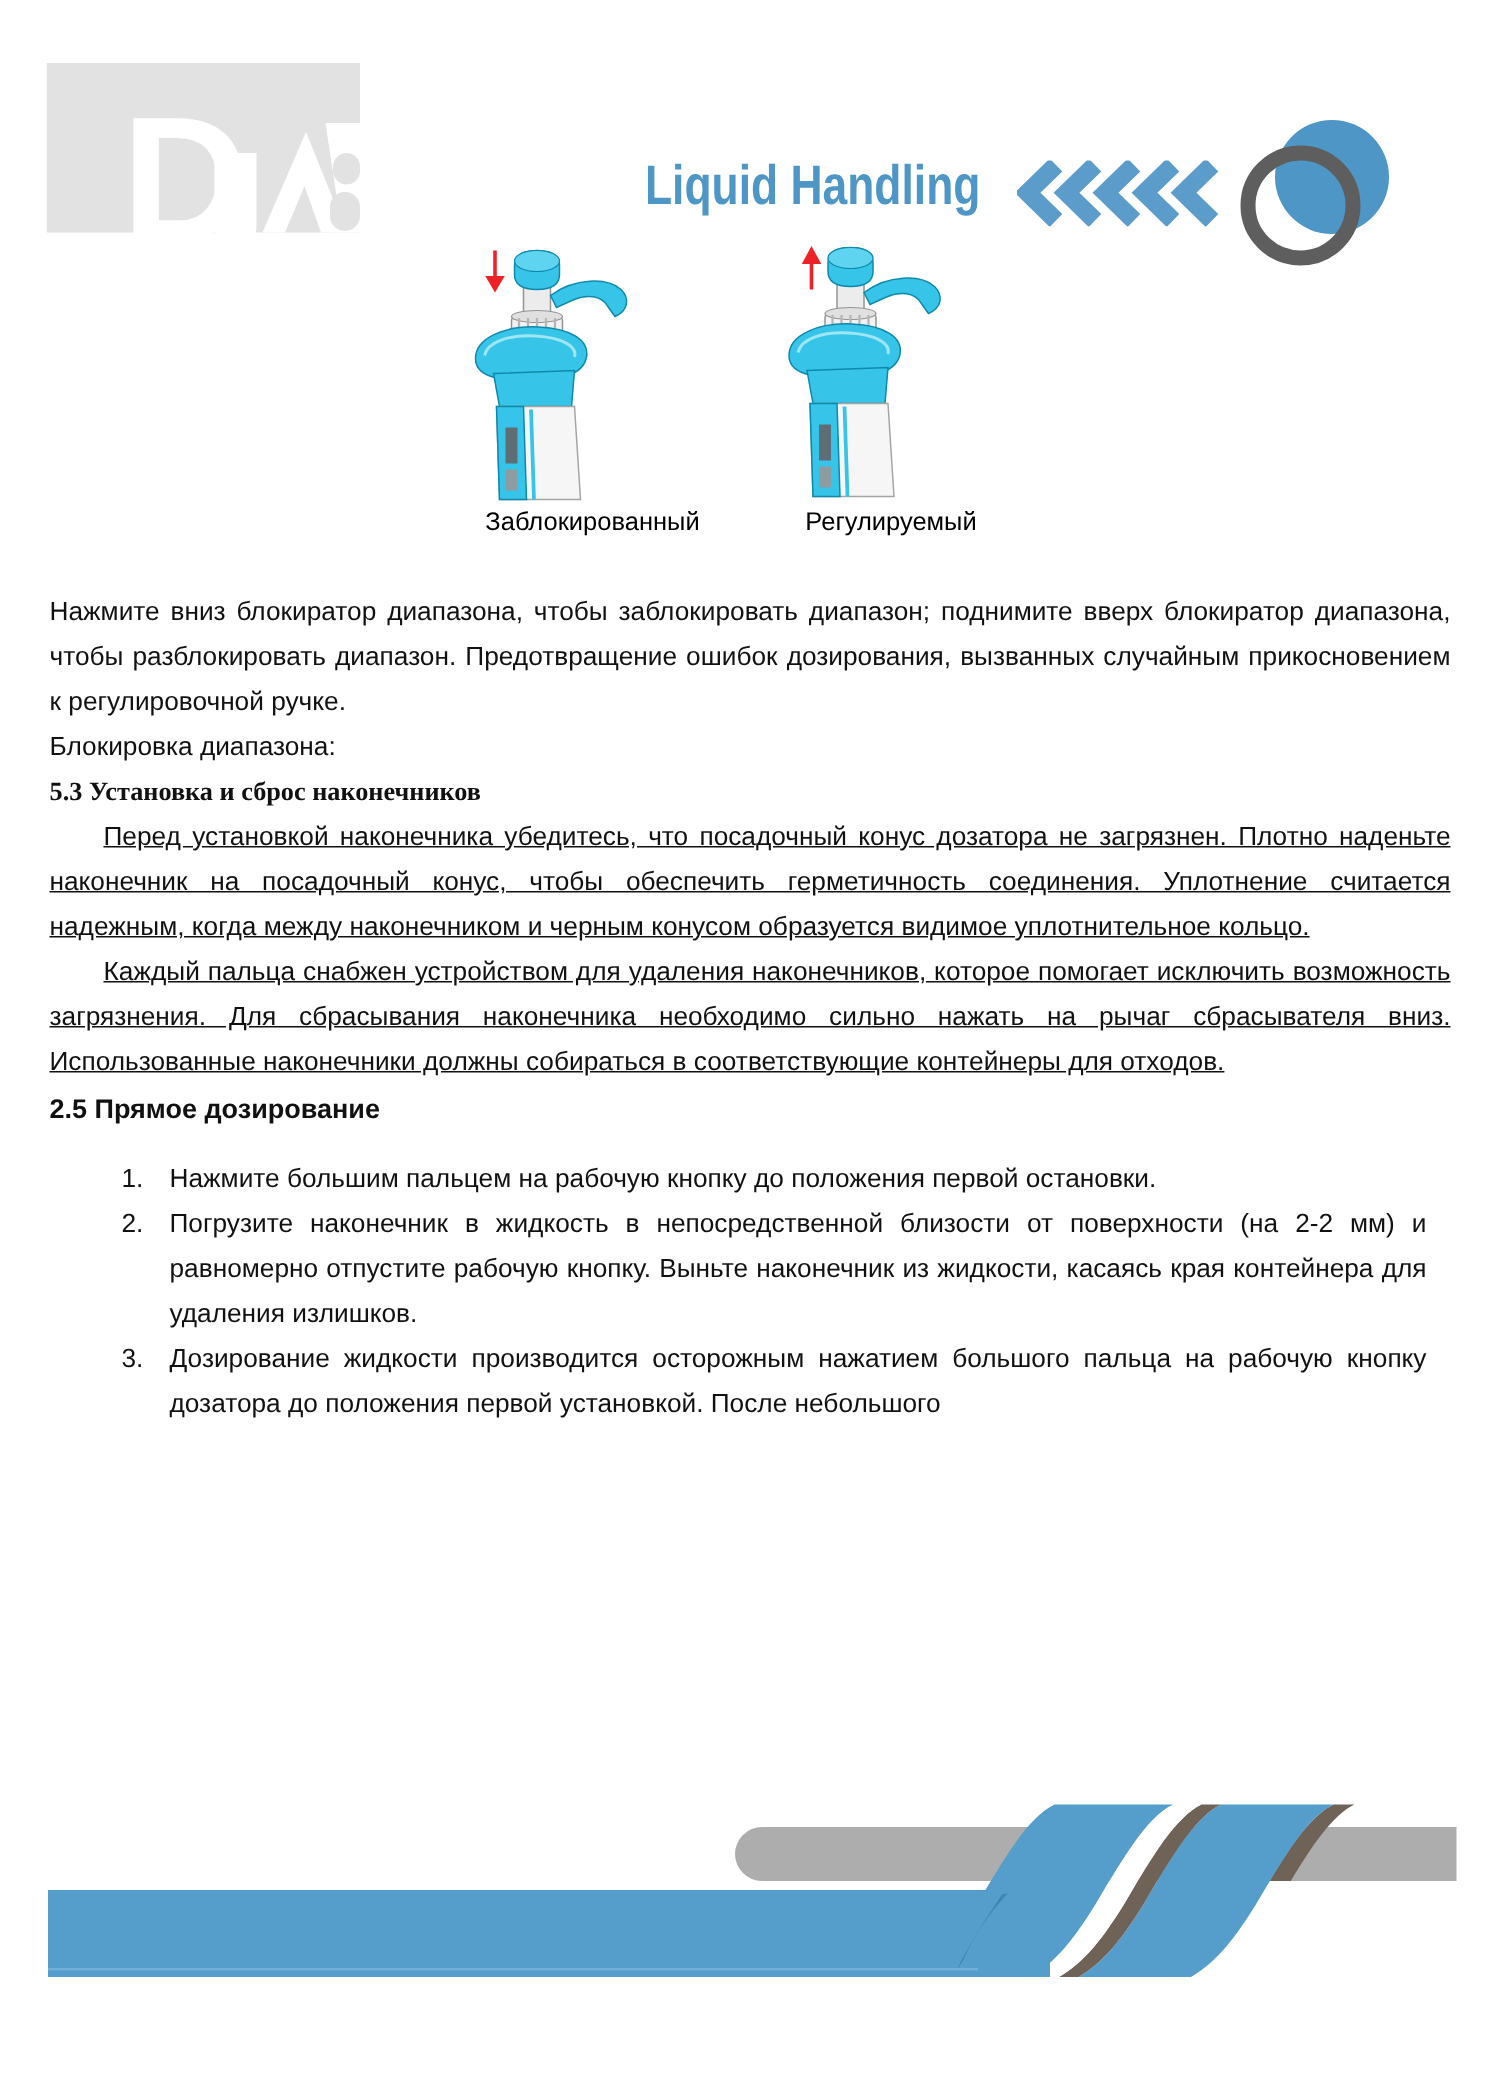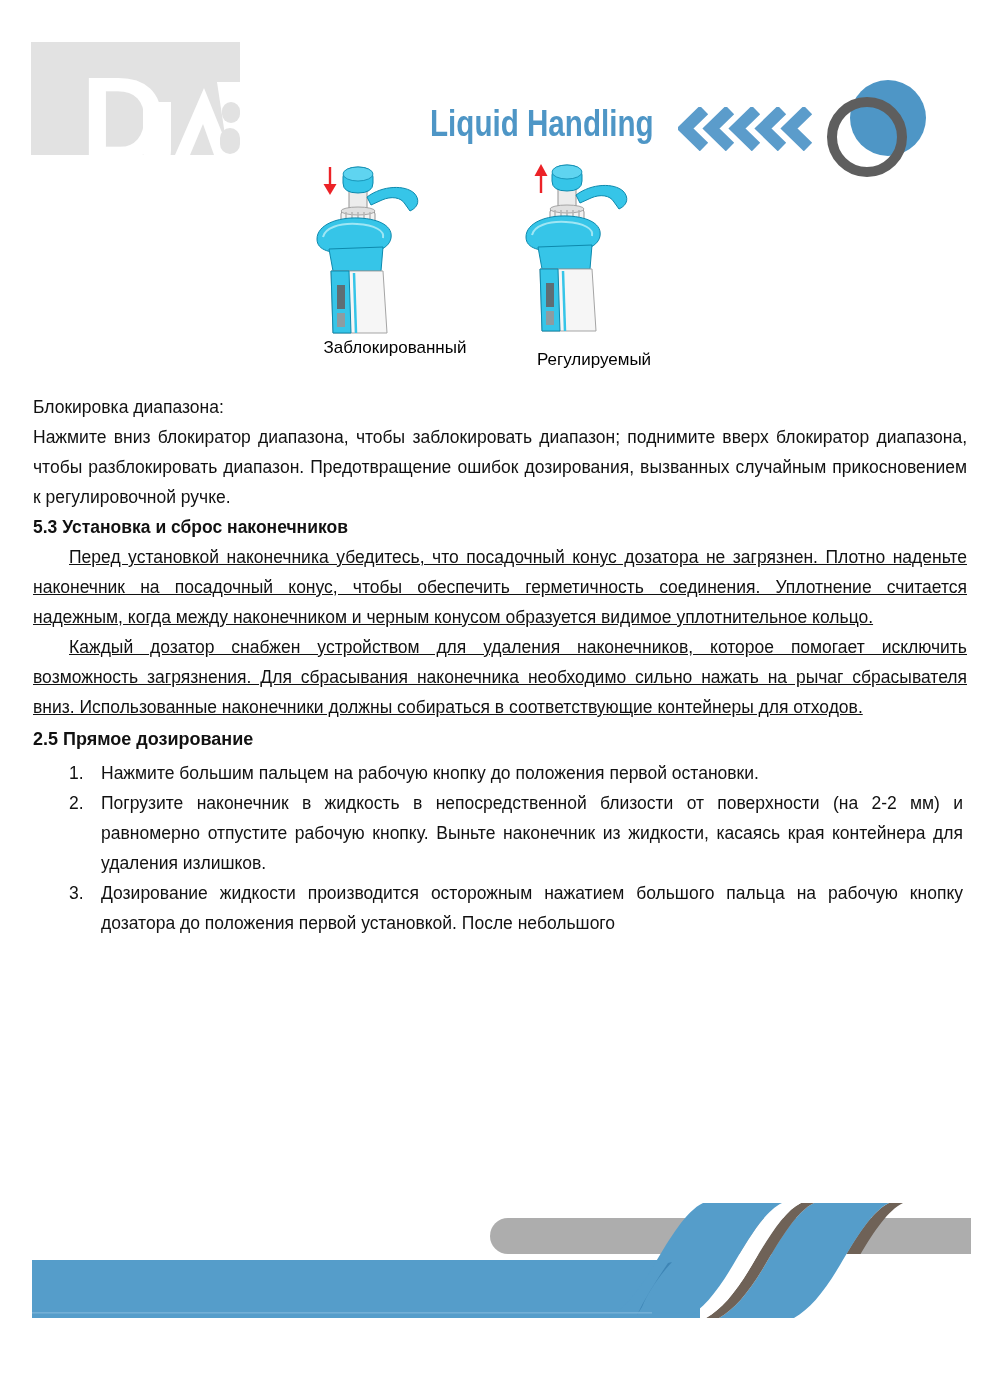--- a/index.html
+++ b/index.html
@@ -15,24 +15,24 @@
   }
   
   .fig-label{top:338px;width:172px;text-align:center;font-size:17px;color:#000000;}
   
   article{
     position:absolute;left:33px;top:392px;width:934px;
     font-size:17.5px;line-height:30px;
   }
   article p{margin:0;text-align:justify;text-align-last:left;}
   .indent{text-indent:36px;text-decoration:underline;}
-  .h53{margin:0;font-size:17.5px;line-height:30px;font-weight:bold;}
+  .h53{margin:0;font-size:17.5px;line-height:30px;font-weight:bold;font-family:Liberation Serif, serif;}
   .h6{margin:6px 0 0;font-size:26px;line-height:34px;font-weight:bold;letter-spacing:.2px;}
   .h61{margin:2px 0 0;font-size:18px;line-height:30px;font-weight:bold;}
-  ol.steps{margin:4px;padding:0 0 0 64px;list-style:none;counter-reset:step;}
+  ol.steps{margin:16px;padding:0 0 0 64px;list-style:none;counter-reset:step;}
   ol.steps li{
     counter-increment:step;position:relative;text-align:justify;text-align-last:left;margin:0;
   }
   ol.steps li::before{
     content:counter(step) ".";position:absolute;left:-32px;top:0;
   }
 </style>
 </head>
 <body>
 
@@ -106,28 +106,28 @@
 
 <svg class="abs" style="left:514px;top:161px;" width="172" height="172" viewBox="0 0 172 172">
   <g>
     <line x1="27" y1="12" x2="27" y2="32" stroke="#EC2227" stroke-width="2.4"></line>
     <polygon points="20.5,15 33.5,15 27,3" fill="#EC2227"></polygon>
   </g>
   <use href="#pip" x="4" y="0"></use>
 </svg>
 
 <div class="abs fig-label" style="left:309px;">Заблокированный</div>
-<div class="abs fig-label" style="left:508px;margin-top:12px;">Регулируемый</div>
+<div class="abs fig-label" style="left:508px;">Регулируемый</div>
 
 <article>
+  <p>Нажмите вниз блокиратор диапазона, чтобы заблокировать диапазон; поднимите вверх блокиратор диапазона, чтобы разблокировать диапазон. Предотвращение ошибок дозирования, вызванных случайным прикосновением к регулировочной ручке.</p>
   <p>Блокировка диапазона:</p>
-  <p>Нажмите вниз блокиратор диапазона, чтобы заблокировать диапазон; поднимите вверх блокиратор диапазона, чтобы разблокировать диапазон. Предотвращение ошибок дозирования, вызванных случайным прикосновением к регулировочной ручке.</p>
   <h3 class="h53">5.3 Установка и сброс наконечников</h3>
   <p class="indent">Перед установкой наконечника убедитесь, что посадочный конус дозатора не загрязнен. Плотно наденьте наконечник на посадочный конус, чтобы обеспечить герметичность соединения. Уплотнение считается надежным, когда между наконечником и черным конусом образуется видимое уплотнительное кольцо.</p>
-  <p class="indent">Каждый дозатор снабжен устройством для удаления наконечников, которое помогает исключить возможность загрязнения. Для сбрасывания наконечника необходимо сильно нажать на рычаг сбрасывателя вниз. Использованные наконечники должны собираться в соответствующие контейнеры для отходов.</p>
+  <p class="indent">Каждый пальца снабжен устройством для удаления наконечников, которое помогает исключить возможность загрязнения. Для сбрасывания наконечника необходимо сильно нажать на рычаг сбрасывателя вниз. Использованные наконечники должны собираться в соответствующие контейнеры для отходов.</p>
   <h2 class="h61">2.5 Прямое дозирование</h2>
   <ol class="steps">
     <li>Нажмите большим пальцем на рабочую кнопку до положения первой остановки.</li>
     <li>Погрузите наконечник в жидкость в непосредственной близости от поверхности (на 2-2 мм) и равномерно отпустите рабочую кнопку. Выньте наконечник из жидкости, касаясь края контейнера для удаления излишков.</li>
     <li>Дозирование жидкости производится осторожным нажатием большого пальца на рабочую кнопку дозатора до положения первой установкой. После небольшого</li>
   </ol>
 </article>
 
 <svg class="abs" style="left:0;top:1195px;" width="1000" height="150" viewBox="0 0 1000 150">
   <defs>

